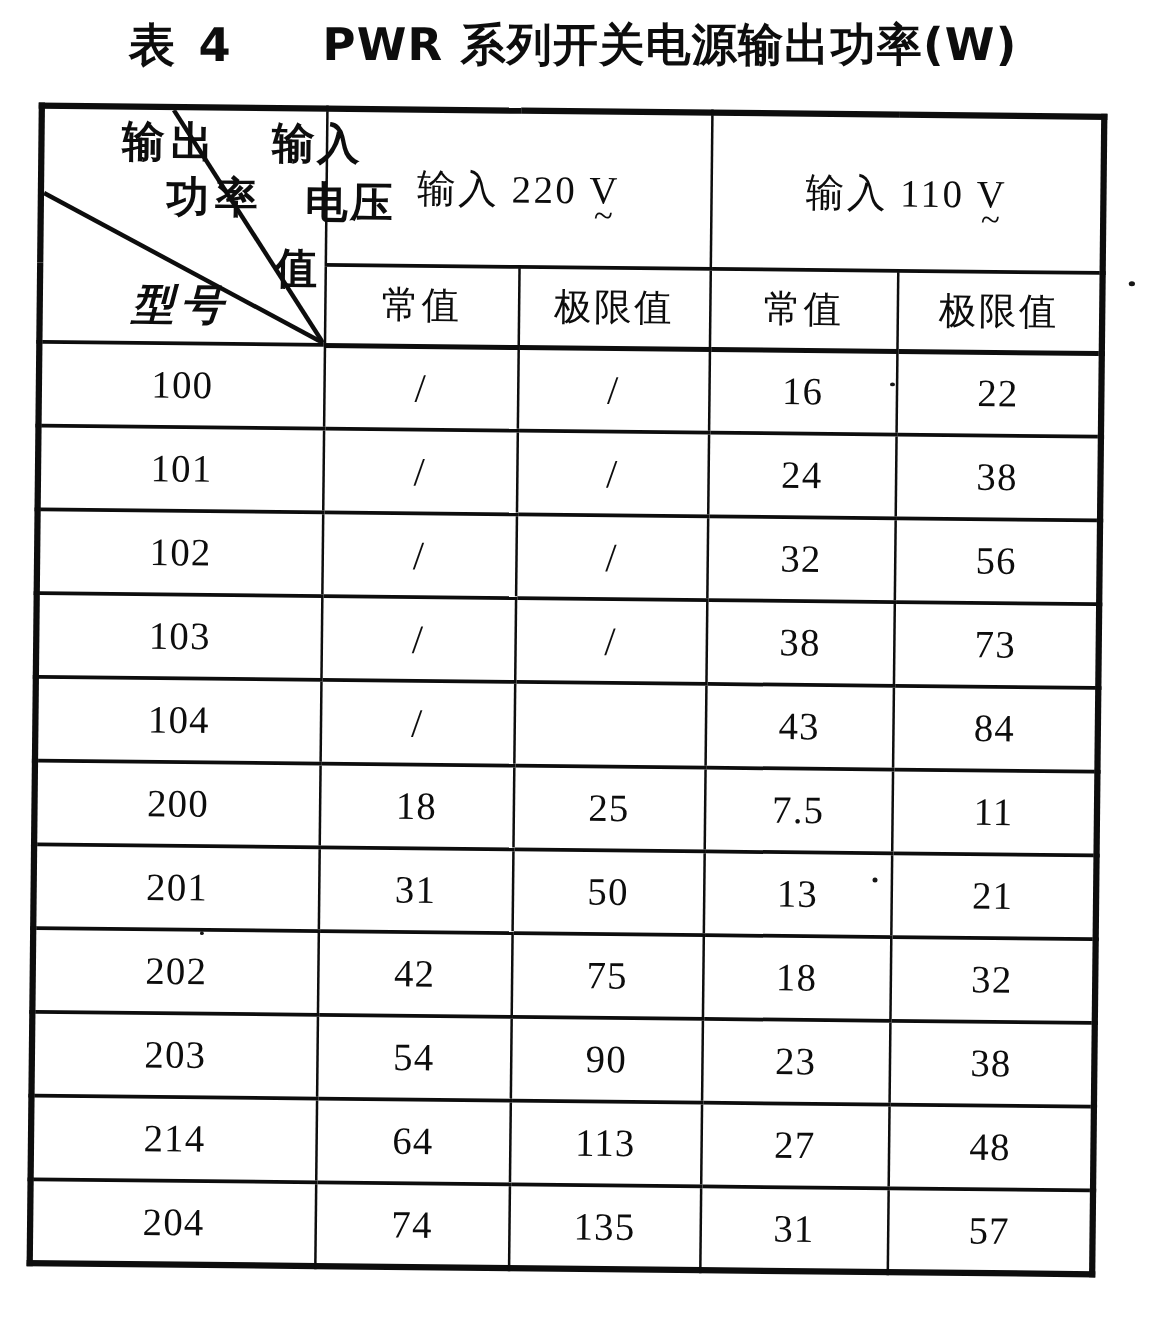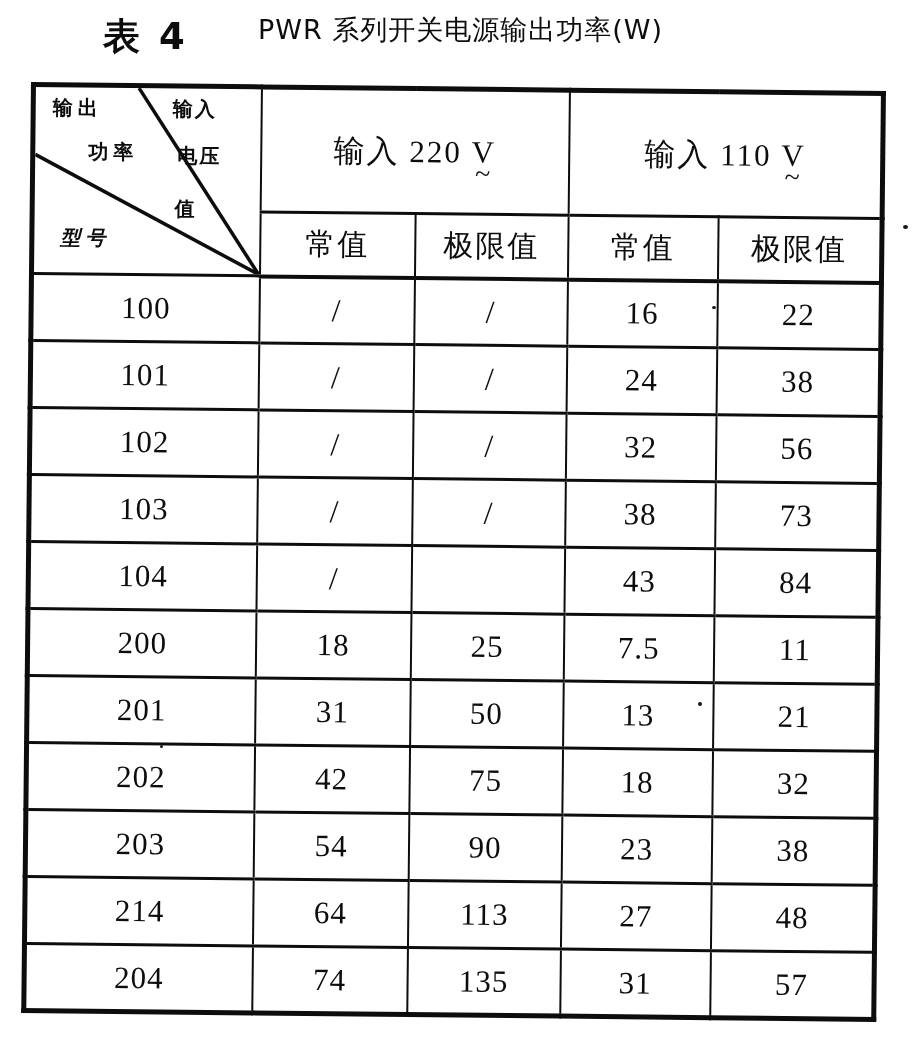--- a/index.html
+++ b/index.html
@@ -25,22 +25,22 @@
     position: absolute;
     left: 103px; top: 2px;
     font-size: 37px;
     font-weight: bold;
     letter-spacing: 3px;
     font-family: "DejaVu Sans", "Liberation Sans", sans-serif;
   }
   .title-text {
     position: absolute;
     left: 258px; top: 2px;
-    font-size: 27px;
-    font-weight: normal;
+    font-size: 36px;
+    font-weight: bold;
     letter-spacing: 1px;
     font-family: "DejaVu Sans", "Liberation Sans", sans-serif;
   }
 
   
   .table-wrap {
     position: absolute;
     left: 31px; top: 82px;
     transform: rotate(0.6deg);
     transform-origin: top left;
@@ -68,31 +68,32 @@
   tr.data-row td.slash { font-size: 32px; }
 
   
   td.corner {
     position: relative;
     padding: 0;
   }
   .corner-svg { position: absolute; left: 0; top: 0; width: 100%; height: 100%; }
   .corner-label {
     position: absolute;
-    font-size: 20px;
+    font-size: 34px;
     font-weight: bold;
     letter-spacing: 5px;
     white-space: nowrap;
     line-height: 1;
+    margin-left: 45px;
   }
   .lbl-shuchu { left: 17px;  top: 10px;  }
   .lbl-gonglv { left: 53px;  top: 54px;  }
   .lbl-zhi    { left: 140px; top: 110px; letter-spacing: 0; }
   .lbl-shuru  { left: 137px; top: 10px;  letter-spacing: 2px; }
-  .lbl-dianya { left: 142px; top: 57px;  letter-spacing: 2px; }
+  .lbl-dianya { left: 164px; top: 57px;  letter-spacing: 2px; }
   .lbl-xinghao{ left: 26px;  top: 140px; font-style: italic; }
 
   
   .v-ac { position: relative; display: inline-block; }
   .v-ac .tilde {
     position: absolute;
     left: 50%;
     bottom: -17px;
     transform: translateX(-50%);
     font-size: 28px;

